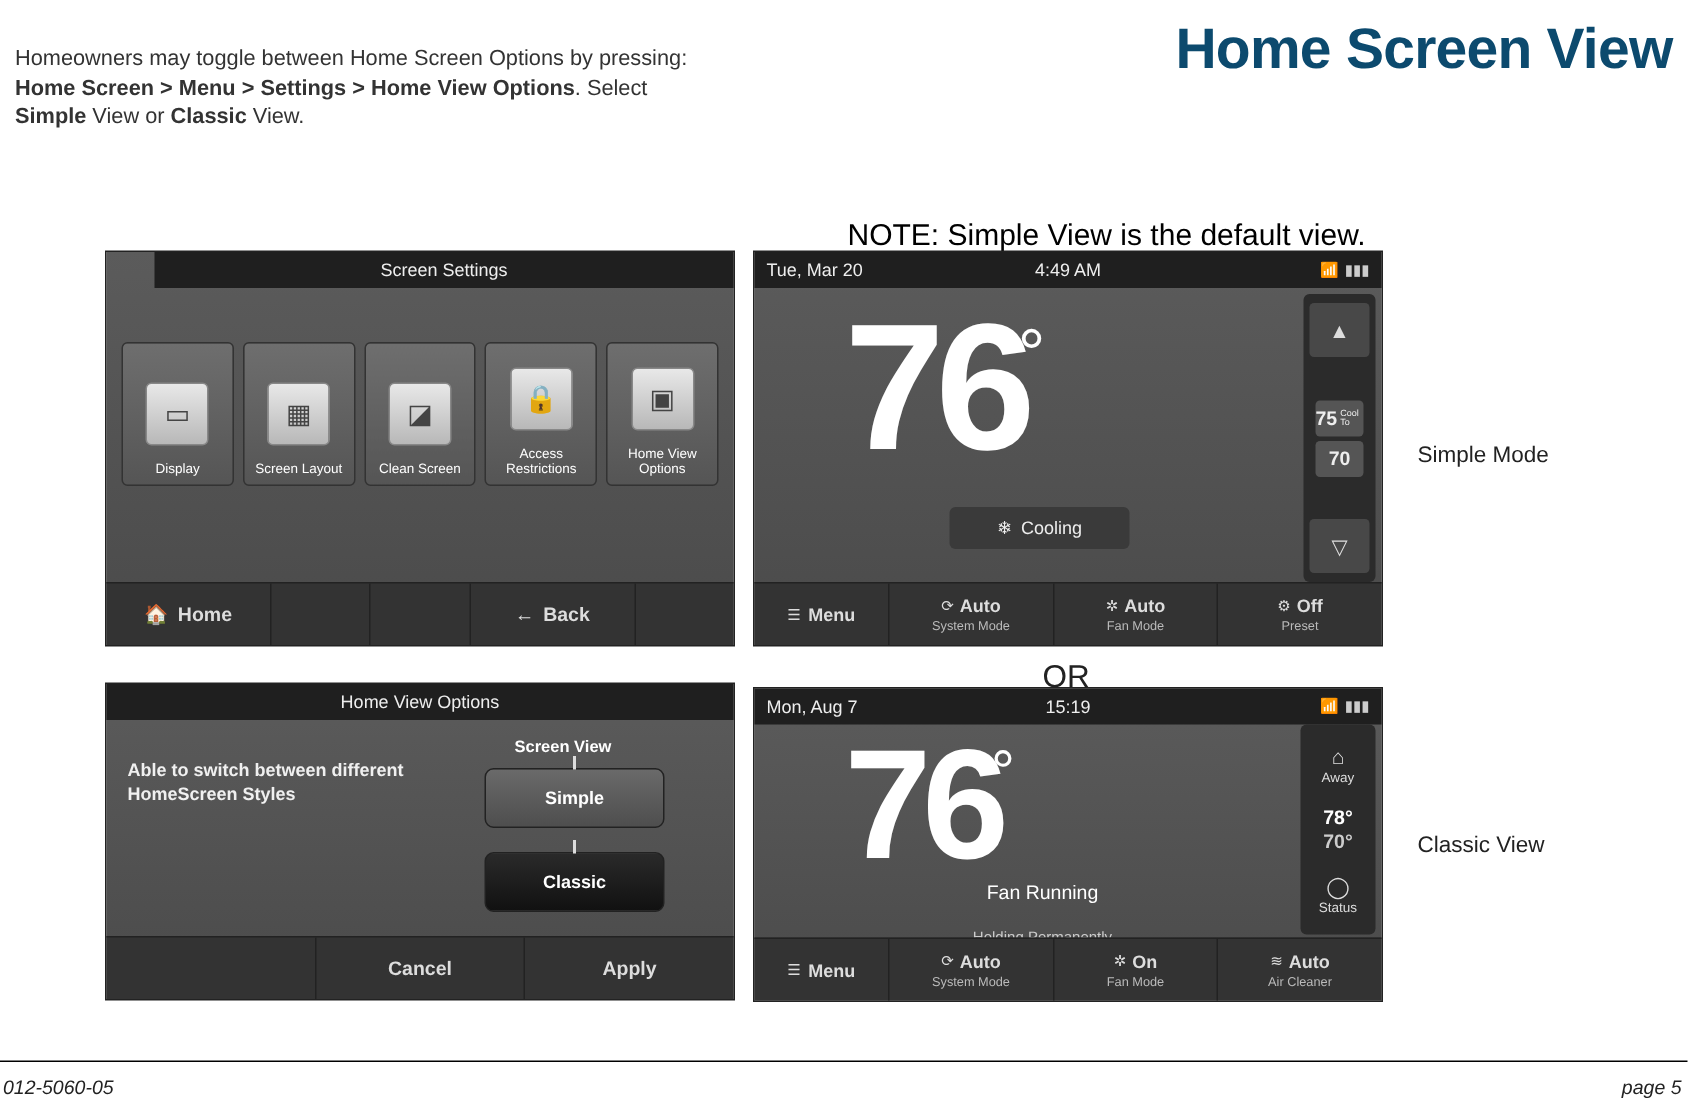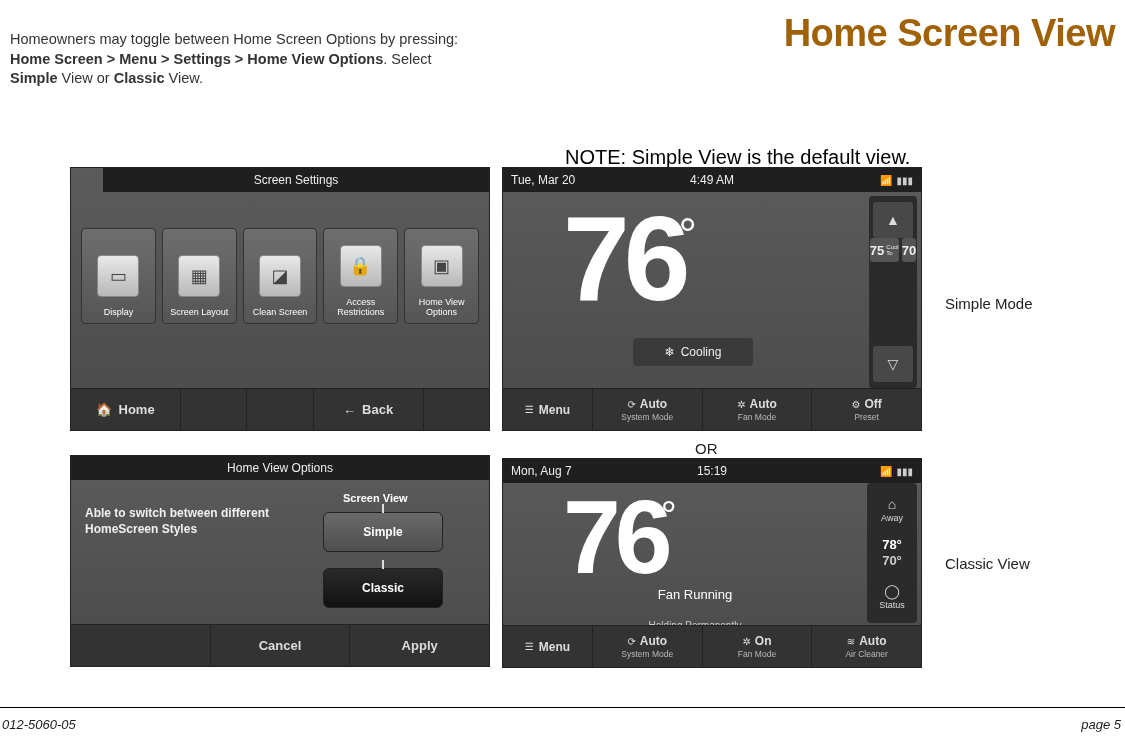--- a/index.html
+++ b/index.html
@@ -11,21 +11,21 @@
     color: #222;
     position: relative;
     overflow: hidden;
   }
   .page-title {
     position: absolute;
     top: 12px;
     right: 10px;
     font-size: 38px;
     font-weight: 800;
-    color: #a16207;
+    color: #0c4a6e;
     letter-spacing: -0.5px;
     text-align: center;
   }
   .intro {
     position: absolute;
     top: 30px;
     left: 10px;
     width: 460px;
     font-size: 14.5px;
     line-height: 1.35;
@@ -36,21 +36,21 @@
     position: absolute;
     top: 146px;
     left: 565px;
     font-size: 20px;
     color: #000000;
   }
   .or {
     position: absolute;
     top: 440px;
     left: 695px;
-    font-size: 15px;
+    font-size: 21px;
     color: #222;
   }
   .label-simple {
     position: absolute;
     top: 295px;
     left: 945px;
     font-size: 15px;
   }
   .label-classic {
     position: absolute;
@@ -251,21 +251,21 @@
     justify-content: space-between;
     padding: 6px 0;
   }
   .arrow-btn {
     width: 40px; height: 36px;
     background: #484848;
     border-radius: 3px;
     display:flex; align-items:center; justify-content:center;
     color:#ddd; font-size:14px;
   }
-  .sp-mid { flex:1; display:flex; justify-content:center; gap:3px; width:32px;}
+  .sp-mid { flex:1; display:flex; flex-direction:column; justify-content:center; gap:3px; width:32px;}
   .sp-chip {
     height: 24px;
     background:#555; border-radius:3px;
     display:flex; align-items:center; justify-content:center;
     font-size:10px; color:#eee; gap:2px;
   }
   .sp-chip .t { font-size:13px; font-weight:700; }
 
   
   #screen-classic { top: 458px; left: 502px; height: 210px; }

